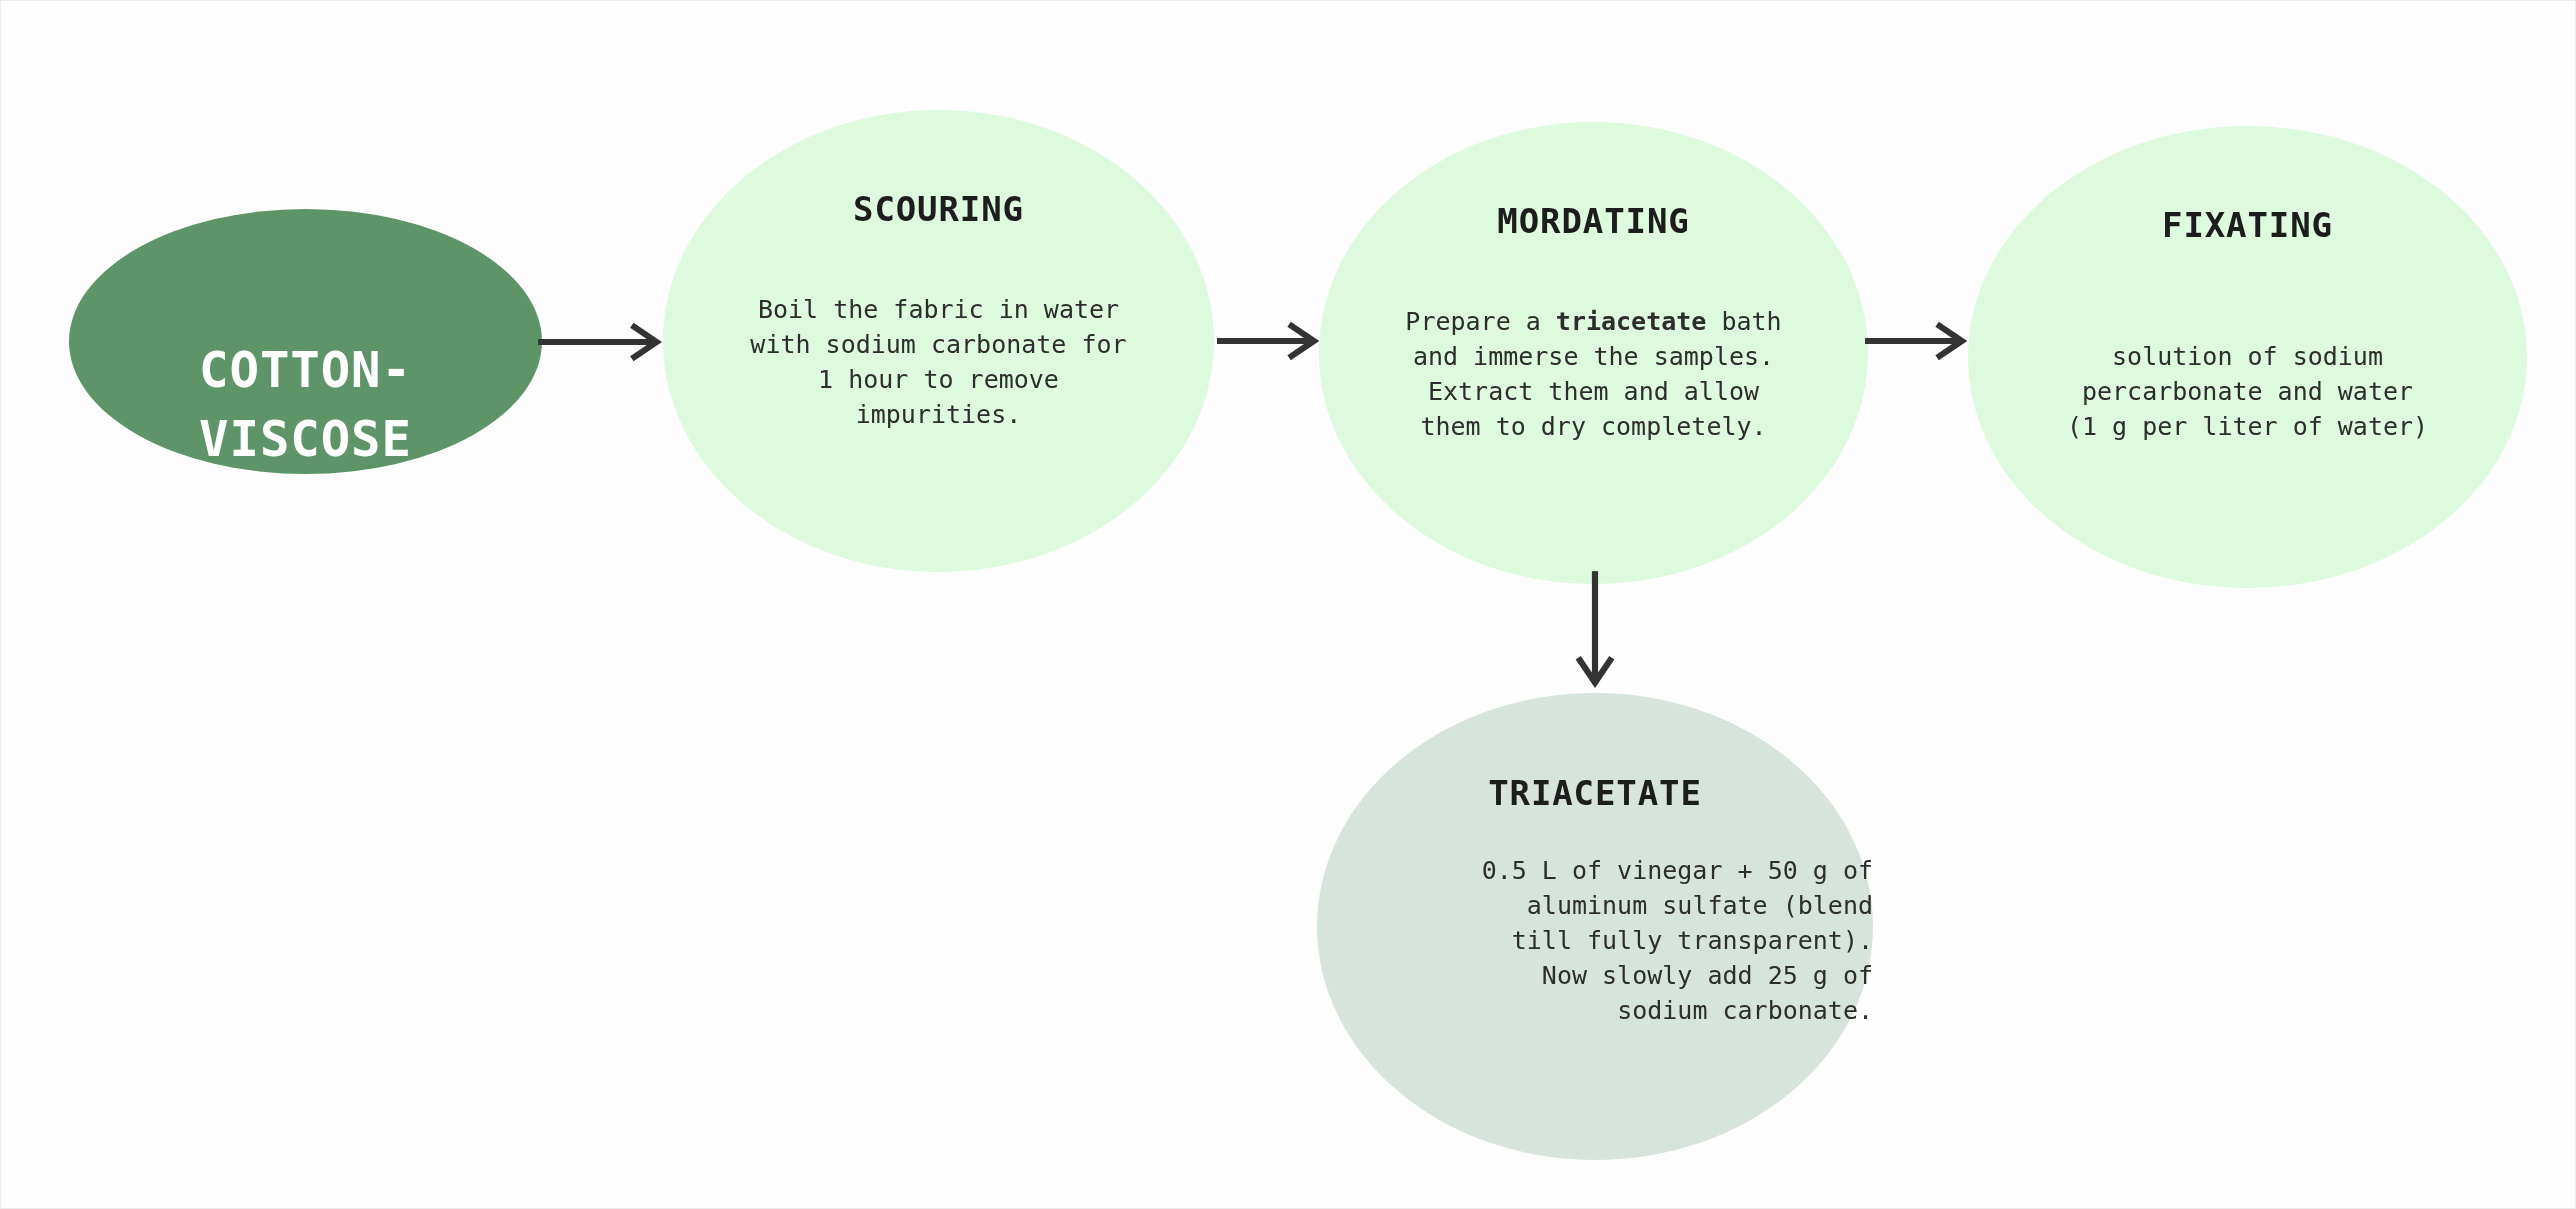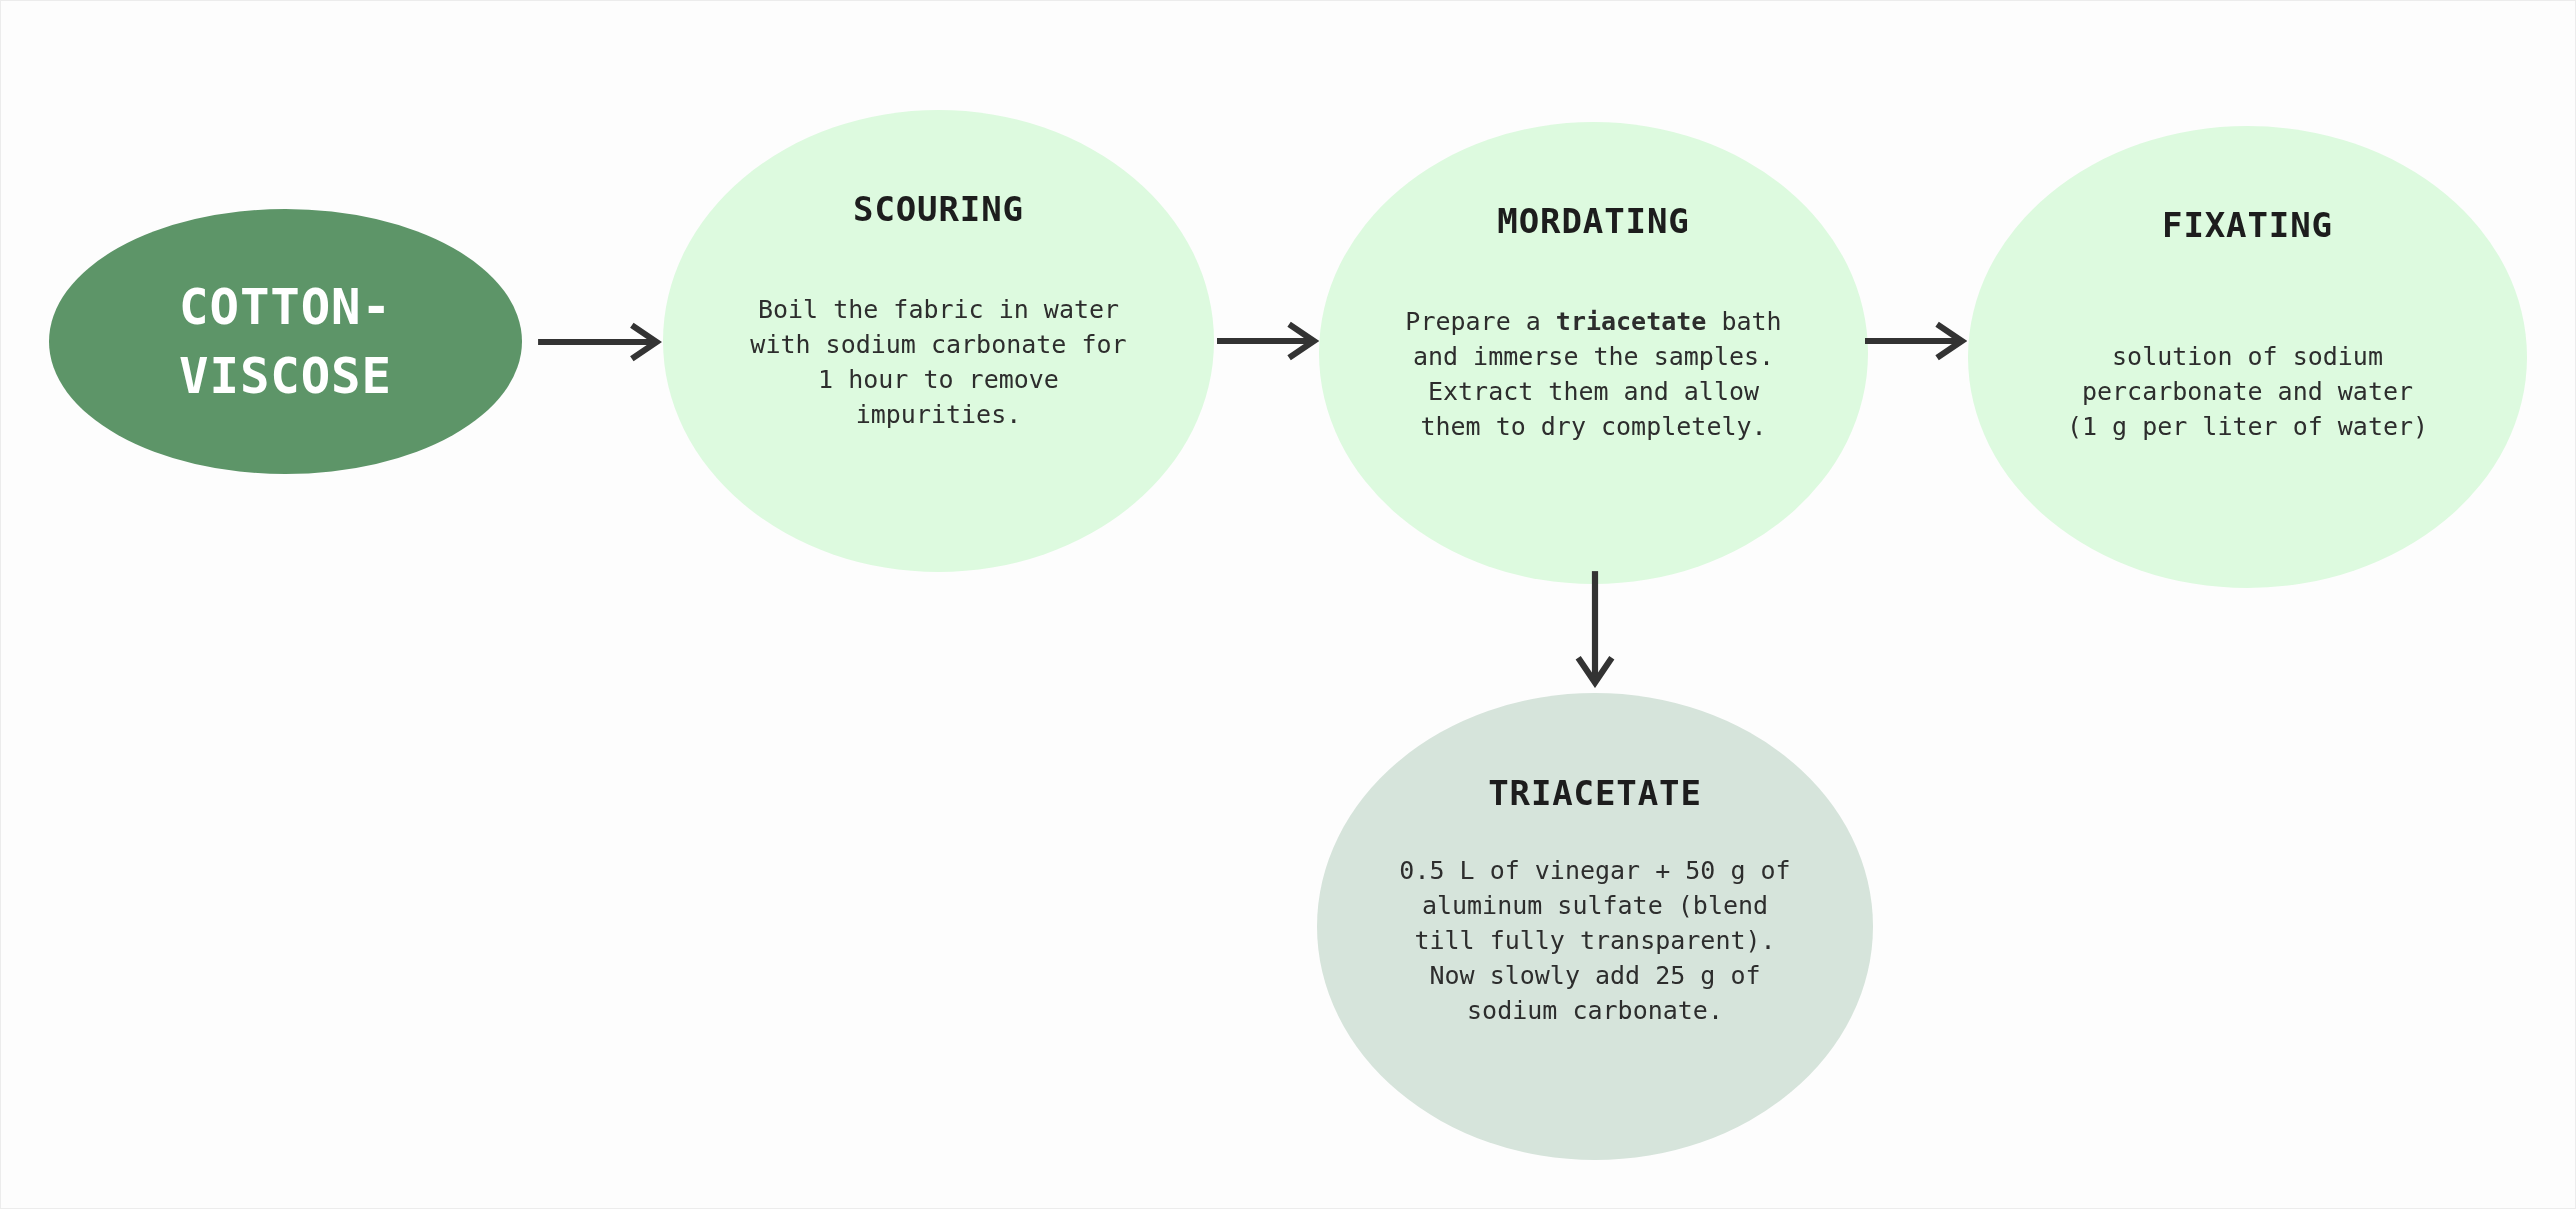--- a/index.html
+++ b/index.html
@@ -15,27 +15,27 @@
     background: var(--background, #fdfdfd);
     border: 0.9px solid #ececec;
     font-family: "DejaVu Sans Mono", "Liberation Mono", monospace;
     overflow: hidden;
   }
   .node {
     position: absolute;
     border-radius: 50%;
   }
   .source {
-    left: 48px;
+    left: 68px;
     top: 208px;
     width: 473px;
     height: 265px;
     background: var(--source-fill, #5d9568);
     display: flex;
-    align-items: center;
+    align-items: flex-end;
     justify-content: center;
     text-align: center;
   }
   .source-title {
     color: var(--source-text, #ffffff);
     font-weight: bold;
     font-size: 49px;
     line-height: 69px;
     letter-spacing: 0.9px;
   }
@@ -62,21 +62,21 @@
     position: absolute;
     left: 0; right: 0;
     top: 54.5%;
     transform: translateY(-50%);
     text-align: center;
     font-size: 25px;
     line-height: 35px;
     color: var(--body-text, #2d2d2d);
   }
   .fixating .body   { top: 57.4%; }
-  .triacetate .body { top: 52.8%; }
+  .triacetate .body { top: 52.8%; text-align: right; }
   .b { font-weight: bold; }
   .arrow { position: absolute; }
   .arrow line, .arrow polyline {
     stroke: var(--arrow, #333333);
     stroke-width: 7;
     fill: none;
     stroke-linejoin: miter;
   }
 </style>
 </head>

